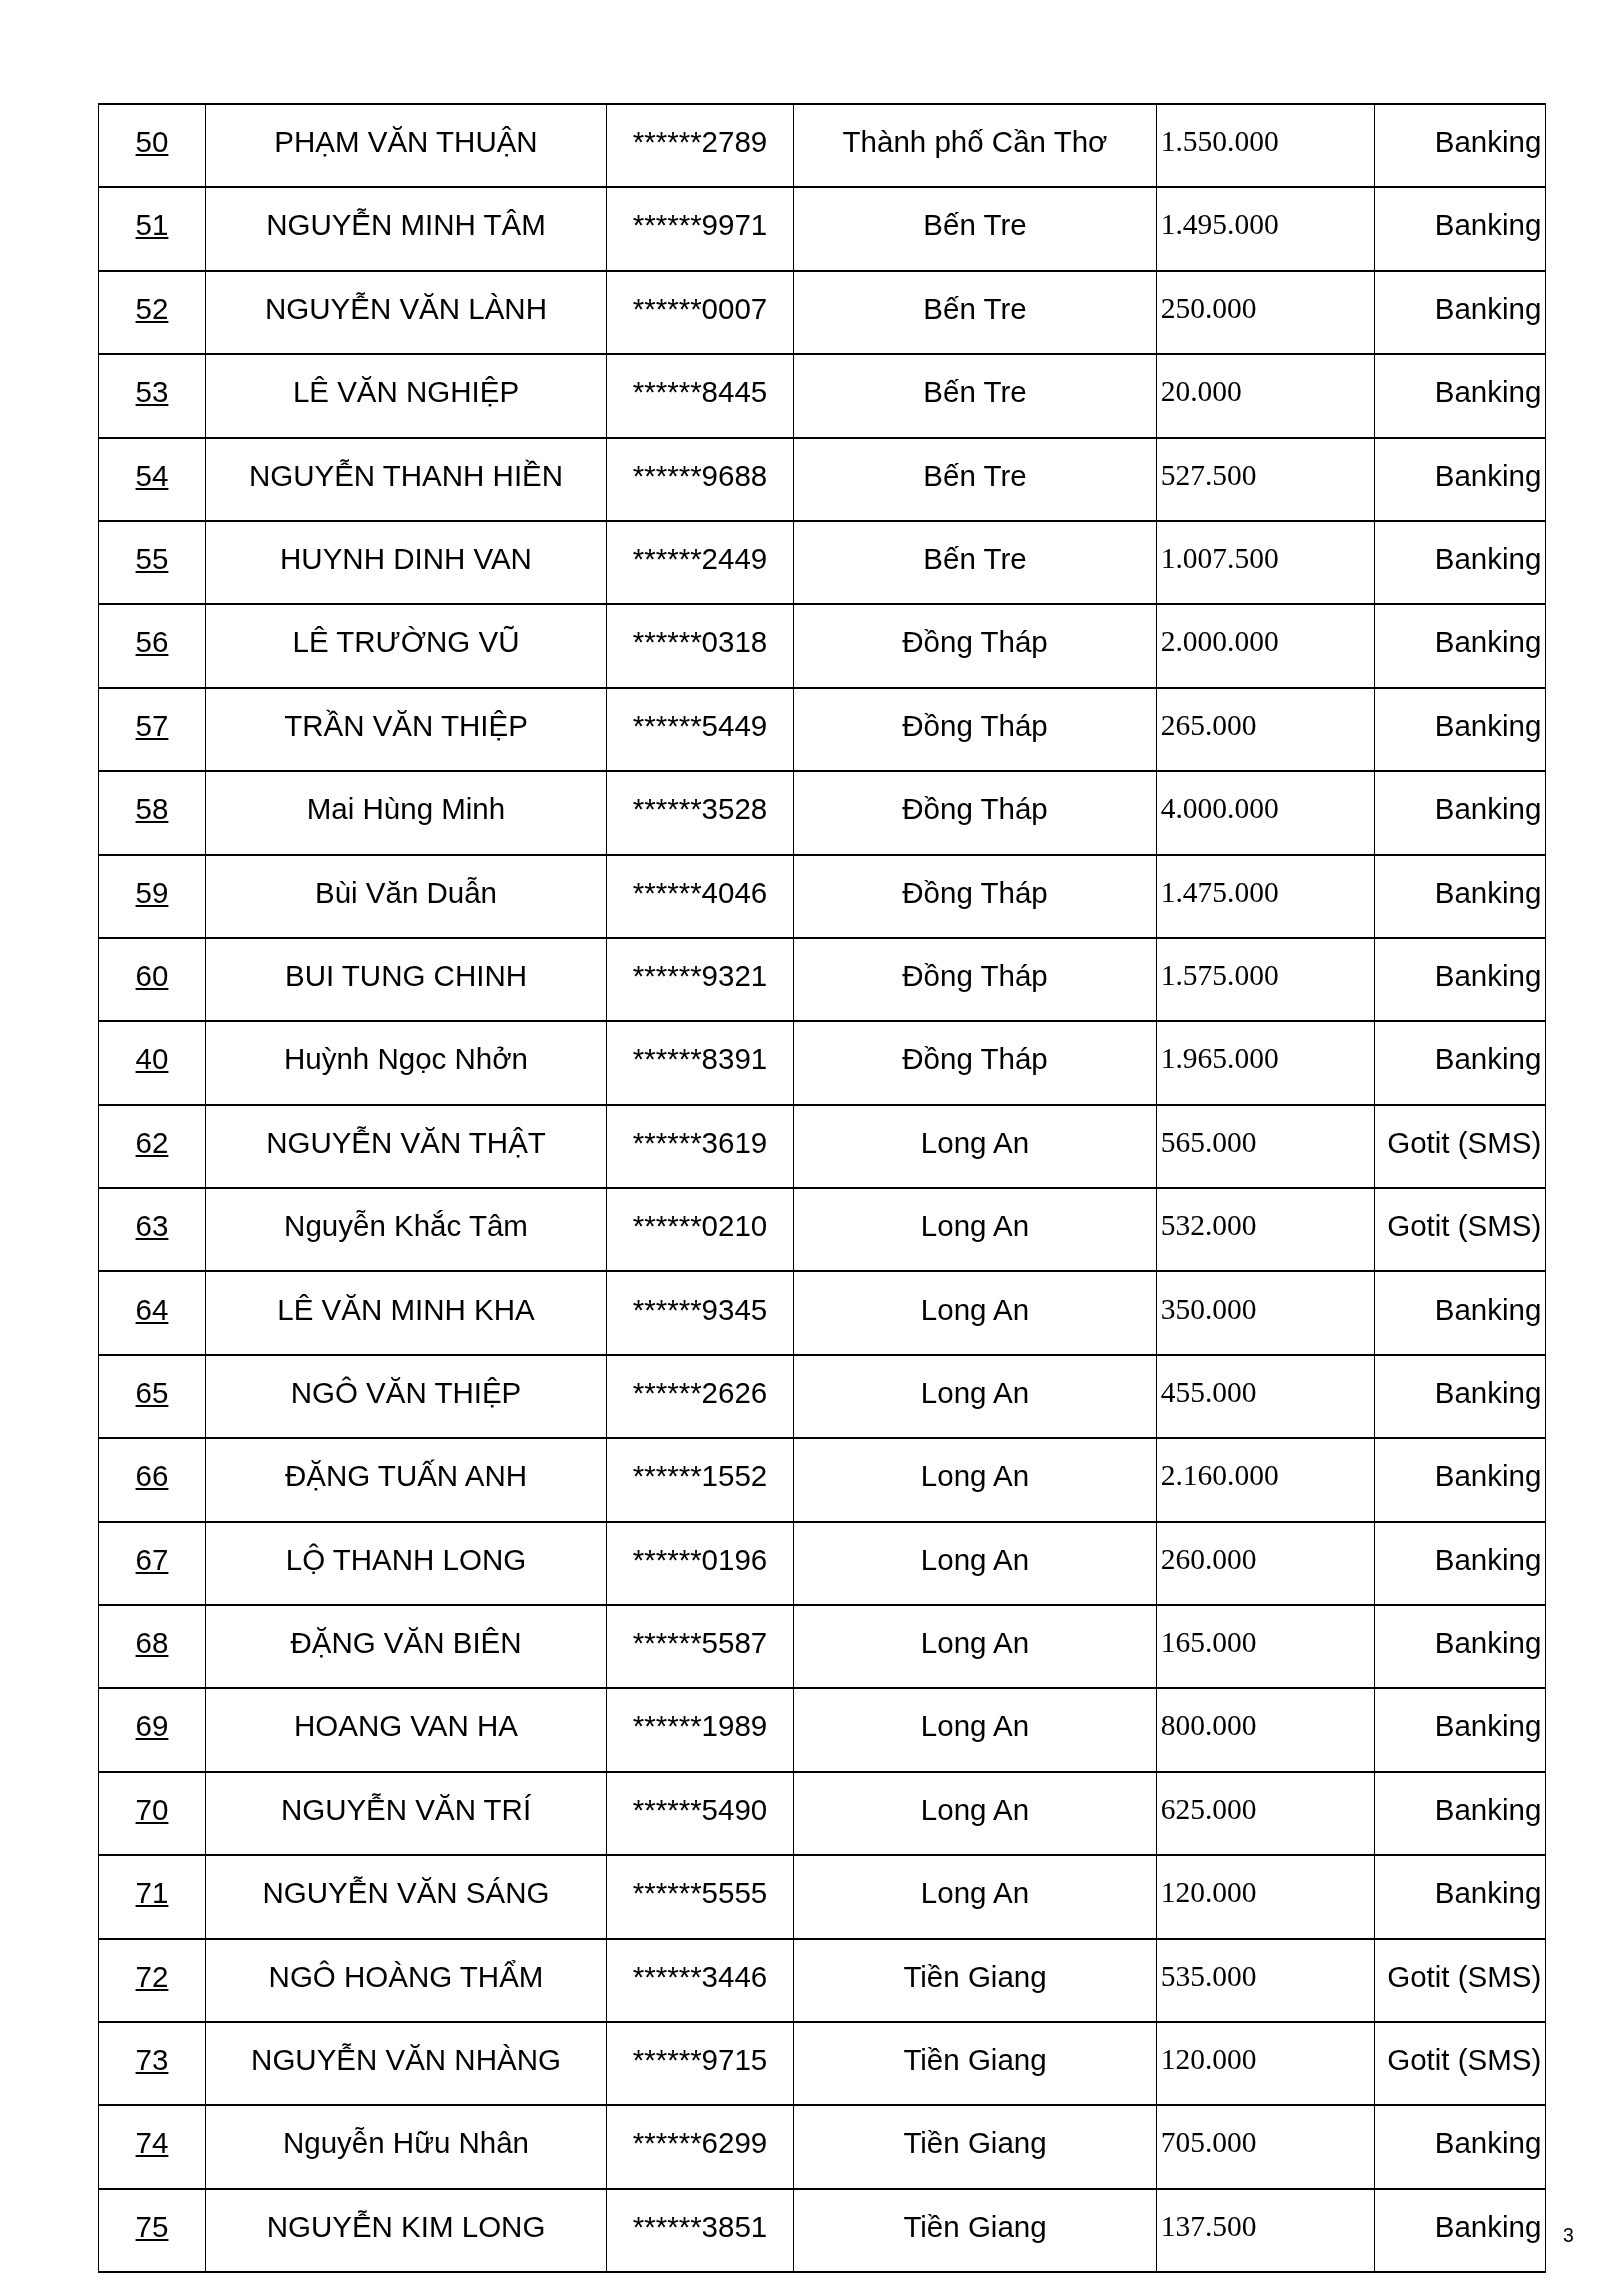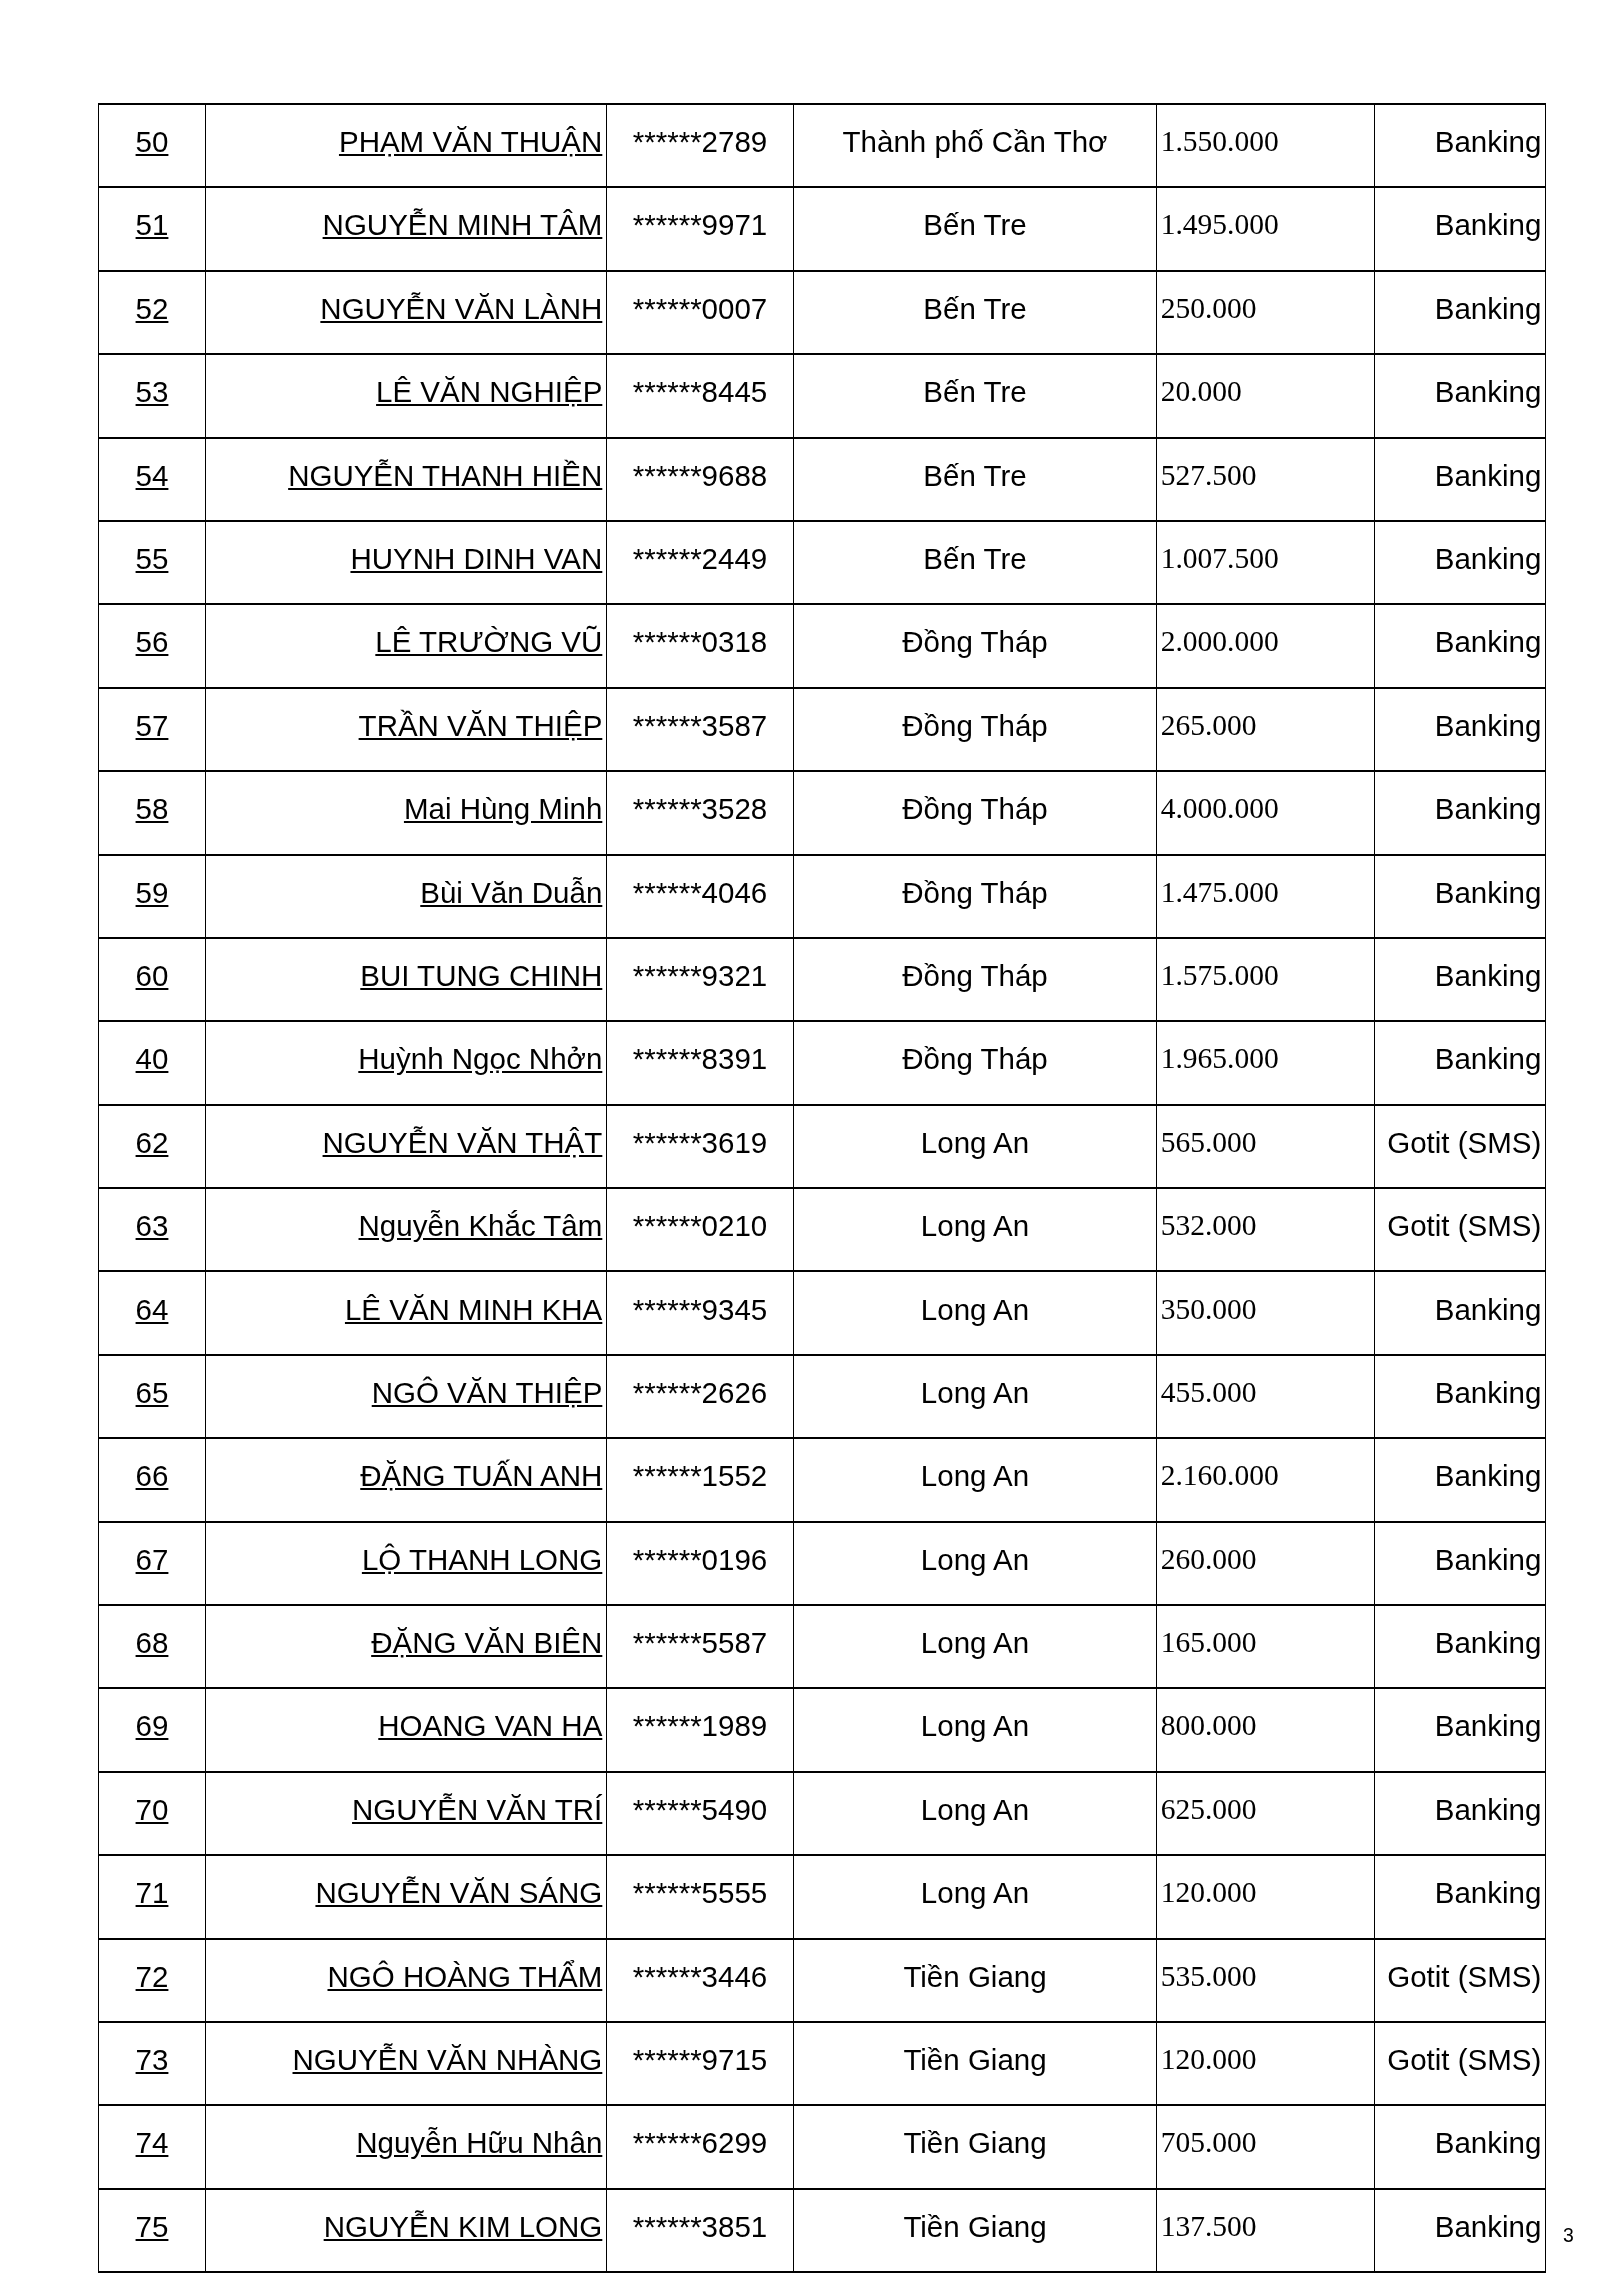--- a/index.html
+++ b/index.html
@@ -29,21 +29,21 @@
     border-bottom: 2.8px solid #000000;
     height: 74px;
     font-size: 29.5px;
     line-height: 1.15;
     vertical-align: middle;
     padding: 0 3.7px 7.4px 3.7px;
     overflow: hidden;
     white-space: nowrap;
   }
   .col-index   { text-align: center; text-decoration: underline; }
-  .col-name    { text-align: right; padding-left: 8.3px; text-decoration: underline; }
+  .col-name    { text-align: center; padding-left: 8.3px; }
   .col-phone   { text-align: center; }
   .col-province{ text-align: center; }
   .col-amount  { padding-right: 12px; font-family: Liberation Serif, serif; }
   .col-method  { text-align: right; }
   .page-number {
     position: absolute;
     top: 2224px;
     left: 1563px;
     font-size: 19.4px;
     color: #000000;
@@ -114,21 +114,21 @@
         <td class="col-index">56</td>
         <td class="col-name">LÊ TRƯỜNG VŨ</td>
         <td class="col-phone">******0318</td>
         <td class="col-province">Đồng Tháp</td>
         <td class="col-amount">2.000.000</td>
         <td class="col-method">Banking</td>
       </tr>
       <tr>
         <td class="col-index">57</td>
         <td class="col-name">TRẦN VĂN THIỆP</td>
-        <td class="col-phone">******3587</td>
+        <td class="col-phone">******5449</td>
         <td class="col-province">Đồng Tháp</td>
         <td class="col-amount">265.000</td>
         <td class="col-method">Banking</td>
       </tr>
       <tr>
         <td class="col-index">58</td>
         <td class="col-name">Mai Hùng Minh</td>
         <td class="col-phone">******3528</td>
         <td class="col-province">Đồng Tháp</td>
         <td class="col-amount">4.000.000</td>

